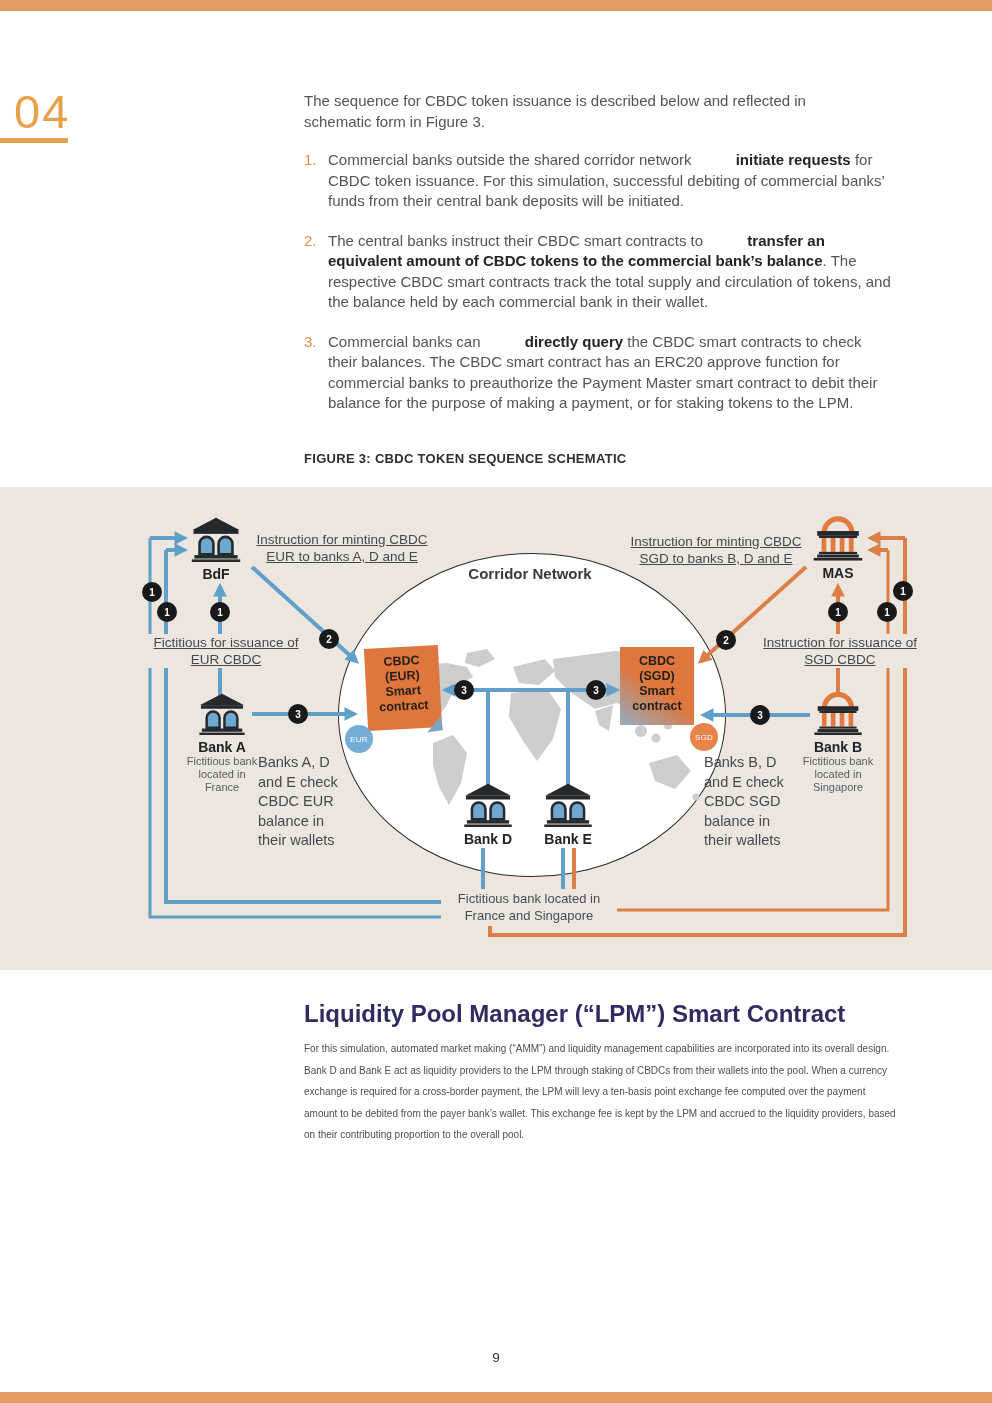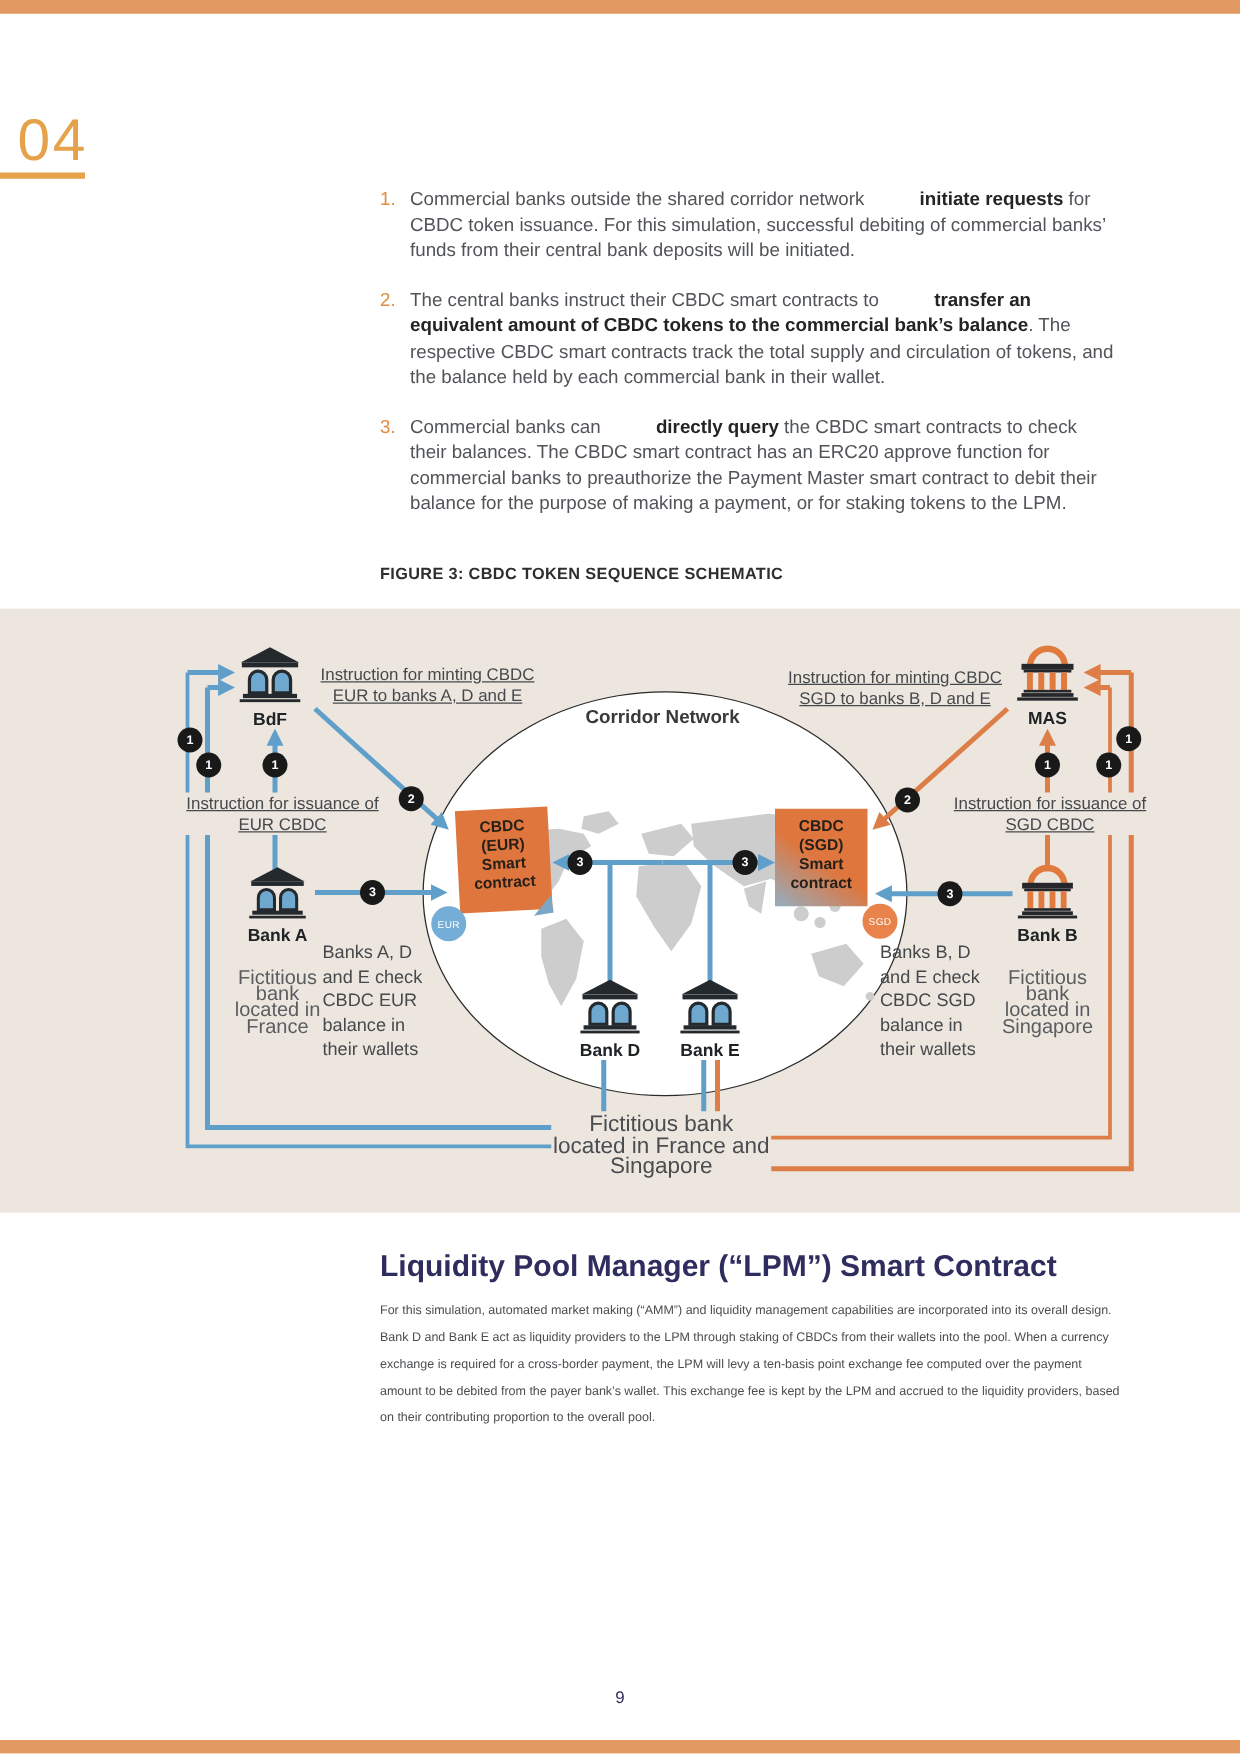--- a/index.html
+++ b/index.html
@@ -18,24 +18,24 @@
   .li b{color:#222425;margin-left:40px;}
   .caption{left:304px;top:451px;font-size:13px;font-weight:bold;color:#2c2e30;letter-spacing:.3px;}
   .diagram{left:0;top:487px;width:992px;height:483px;background:#ece6df;}
   .ellipse{left:338px;top:66px;width:386px;height:322px;background:#ffffff;border:1px solid #2a2a2a;border-radius:50%;z-index:1;}
   .mapsvg{left:355px;top:150px;z-index:1;}
   .linesvg{left:0;top:0;z-index:2;}
   .corridor{left:465px;top:78px;width:130px;text-align:center;font-size:15px;font-weight:bold;color:#37393b;line-height:18px;z-index:3;}
   .dlabel{font-size:13.5px;line-height:17px;color:#46494c;text-align:center;z-index:3;text-decoration:underline;}
   .onbg{background:#ece6df;}
   .checktxt{font-size:14.5px;line-height:19.5px;color:#46494c;z-index:3;}
-  .bottomnote{left:441px;top:402px;width:176px;text-align:center;font-size:18px;line-height:16.5px;color:#4a4d50;background:#ece6df;padding:2px 0;z-index:3;}
+  .bottomnote{left:441px;top:402px;width:176px;text-align:center;font-size:13px;line-height:16.5px;color:#4a4d50;background:#ece6df;padding:2px 0;z-index:3;}
   .bgroup{text-align:center;z-index:3;}
   .bgroup .blabel{font-size:14px;font-weight:bold;color:#202325;line-height:16px;}
-  .bgroup .bnote{font-size:16px;line-height:13px;color:#5a5d60;margin-top:20px;}
+  .bgroup .bnote{font-size:11px;line-height:13px;color:#5a5d60;margin-top:0;}
   .contract{width:74px;color:#27201a;font-size:12.5px;line-height:15px;font-weight:bold;text-align:center;
             white-space:pre-line;padding-top:7px;z-index:3;}
   .c-eur{left:366px;top:160px;height:75px;background:#df763d;transform:rotate(-3deg);}
   .c-eur::after{content:"";position:absolute;right:0;bottom:-4px;width:0;height:0;
                 border-left:16px solid transparent;border-bottom:14px solid #7ba6c4;transform:rotate(-6deg);}
   .c-sgd{left:620px;top:160px;height:71px;background:linear-gradient(215deg,#df763d 52%,#9aa9b6 96%);}
   .badge{width:28px;height:28px;border-radius:50%;color:#ffffff;font-size:8px;font-weight:normal;
          display:flex;align-items:center;justify-content:center;letter-spacing:.3px;z-index:3;}
   .b-eur{left:345px;top:238px;background:#74aed6;}
   .b-sgd{left:690px;top:236px;background:#e8834b;}
@@ -73,20 +73,21 @@
   </defs>
 </svg>
 
 <div class="page">
 
   <div class="abs bar" style="top:0;"></div>
 
   <div class="abs chapter">04</div>
   <div class="abs chapter-line"></div>
 
+  <div class="abs body-txt intro">The sequence for CBDC token issuance is described below and reflected in schematic form in Figure 3.</div>
 
   <div class="abs list">
     <div class="li">
       <span class="num">1.</span>
       <div class="itxt"><span>Commercial banks outside the shared corridor network </span><b>initiate requests</b><span> for CBDC token issuance. For this simulation, successful debiting of commercial banks’ funds from their central bank deposits will be initiated.</span></div>
     </div>
     <div class="li">
       <span class="num">2.</span>
       <div class="itxt"><span>The central banks instruct their CBDC smart contracts to </span><b>transfer an equivalent amount of CBDC tokens to the commercial bank’s balance</b><span>. The respective CBDC smart contracts track the total supply and circulation of tokens, and the balance held by each commercial bank in their wallet.</span></div>
     </div>
@@ -204,21 +205,21 @@
     <div class="abs contract c-sgd">CBDC
 (SGD)
 Smart
 contract</div>
 
     <div class="abs badge b-eur">EUR</div>
     <div class="abs badge b-sgd">SGD</div>
 
     <div class="abs dlabel" style="left:248px;top:44px;width:188px;">Instruction for minting CBDC EUR to banks A, D and E</div>
     <div class="abs dlabel" style="left:620px;top:46px;width:192px;">Instruction for minting CBDC SGD to banks B, D and E</div>
-    <div class="abs dlabel onbg" style="left:146px;top:147px;width:160px;">Instruction for issuance of EUR CBDC</div>
+    <div class="abs dlabel onbg" style="left:146px;top:147px;width:160px;">Fictitious for issuance of EUR CBDC</div>
     <div class="abs dlabel onbg" style="left:762px;top:147px;width:156px;">Instruction for issuance of SGD CBDC</div>
     <div class="abs checktxt" style="left:258px;top:266px;width:96px;">Banks A, D and E check CBDC EUR balance in their wallets</div>
     <div class="abs checktxt" style="left:704px;top:266px;width:96px;">Banks B, D and E check CBDC SGD balance in their wallets</div>
     <div class="abs bottomnote">Fictitious bank located in France and Singapore</div>
 
     <div class="step" style="left:142px;top:95px;">1</div>
     <div class="step" style="left:157px;top:115px;">1</div>
     <div class="step" style="left:210px;top:115px;">1</div>
     <div class="step" style="left:319px;top:142px;">2</div>
     <div class="step" style="left:288px;top:217px;">3</div>

